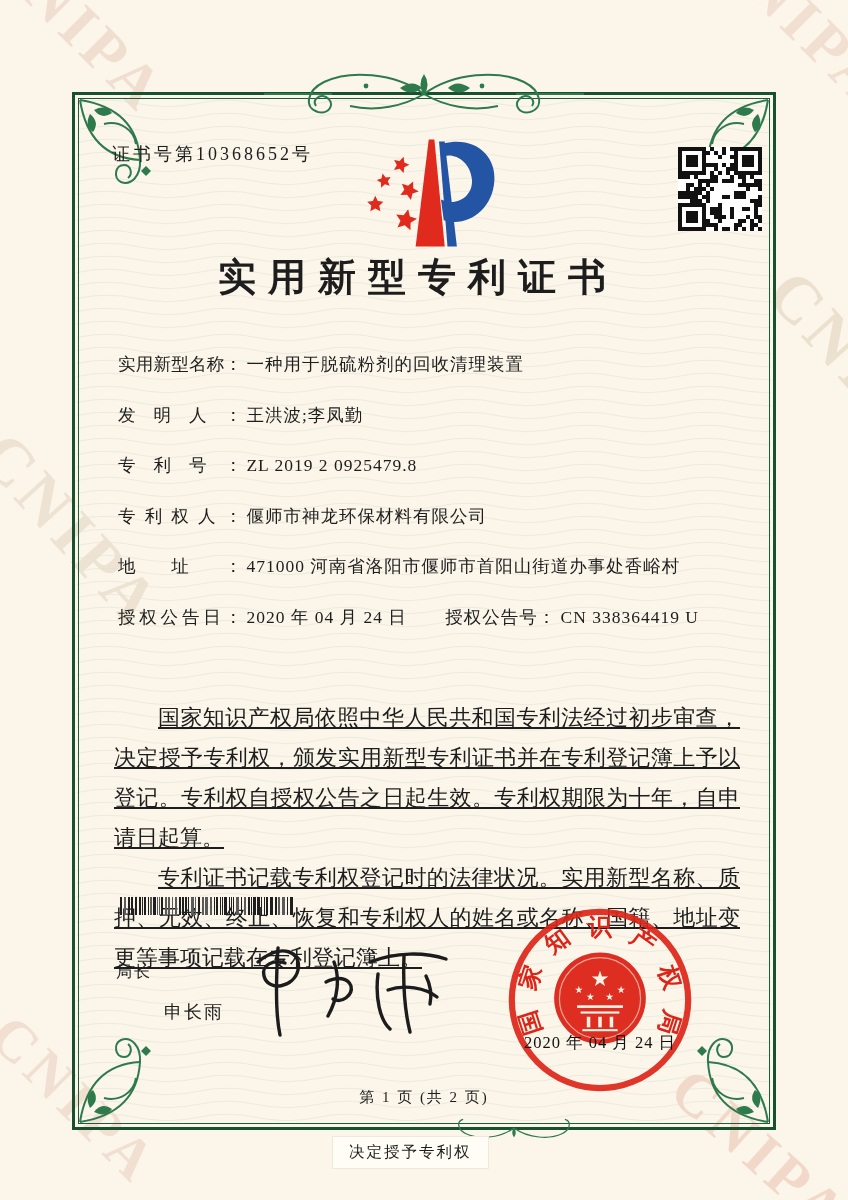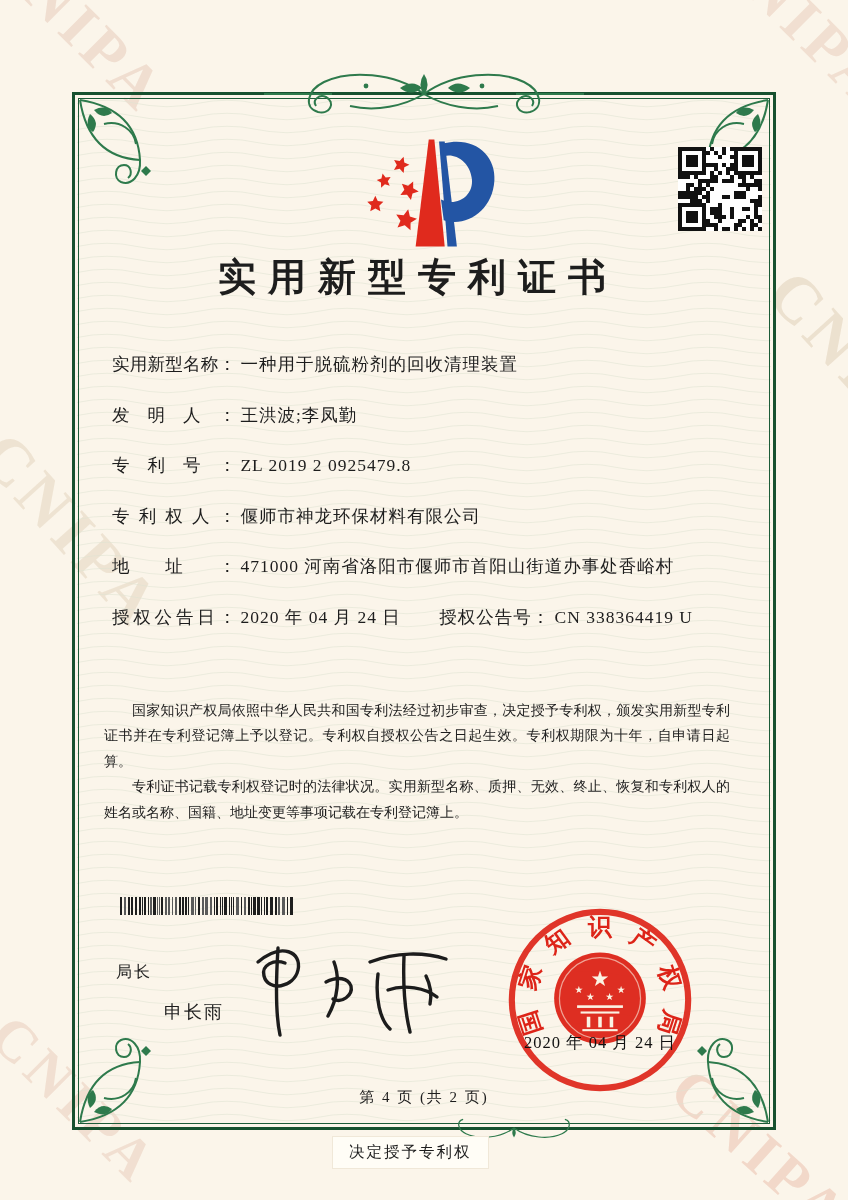--- a/index.html
+++ b/index.html
@@ -39,27 +39,27 @@
   .qr{position:absolute;left:678px;top:147px;width:84px;height:84px;background:#fff;
       display:grid;grid-template-columns:repeat(21,4px);grid-template-rows:repeat(21,4px);z-index:3;}
   .qr div{width:4px;height:4px;}
   .qr .d{background:#111;}
   .title{position:absolute;left:0;top:252px;width:824px;text-align:center;font-size:38px;
          font-weight:bold;letter-spacing:12px;text-indent:12px;z-index:3;}
 
   .fields{position:absolute;left:112px;top:352px;width:600px;z-index:3;font-size:17.5px;}
   .frow{margin-bottom:26.5px;line-height:24px;white-space:nowrap;}
   .flabel{display:inline-block;width:124px;text-align:justify;text-align-last:justify;
-          vertical-align:top;}
+          vertical-align:top;margin-left:6px;}
   .fvalue{display:inline-block;margin-left:0;letter-spacing:1px;}
   .grant .fvalue{margin-right:34px;}
   .glabel2{letter-spacing:1px;}
 
-  .paras{position:absolute;left:104px;top:698px;width:626px;z-index:3;font-size:14px;
-         line-height:1.82;text-align:justify;}
+  .paras{position:absolute;left:114px;top:698px;width:626px;z-index:3;font-size:22px;
+         line-height:1.82;text-align:justify;text-decoration:underline;}
   .paras p{margin:0;text-indent:2em;}
 
   .barcode{position:absolute;left:120px;top:897px;height:18px;display:flex;align-items:stretch;z-index:3;}
   .barcode span{display:block;height:18px;}
 
   .officer-title{position:absolute;left:116px;top:962px;font-size:16px;letter-spacing:2px;z-index:3;
                  font-family:"Liberation Sans","DejaVu Sans",sans-serif;}
   .officer-name{position:absolute;left:116px;top:1000px;font-size:18px;letter-spacing:2px;z-index:3;
                 font-family:"Liberation Sans","DejaVu Sans",sans-serif;margin-left:48px;}
   .signature{position:absolute;left:238px;top:932px;z-index:3;}
@@ -166,20 +166,21 @@
       <path d="M4,4 C10,42 30,62 64,64"></path>
       <path d="M28,28 C44,24 58,34 60,48"></path>
     </g>
     <g fill="#2e7a4c">
       <path d="M18,14 q12,-6 18,3 q-10,7 -18,-3z"></path>
       <path d="M14,18 q-6,12 3,18 q7,-10 -3,-18z"></path>
       <path d="M70,70 l5,5 l-5,5 l-5,-5z"></path>
     </g>
   </svg>
 
+  <div class="cert-number">证书号第10368652号</div>
 
   <svg class="logo" width="150" height="122" viewBox="0 0 160 130">
     <g fill="#e02a1d">
       <path d="M84,8 L90,8 L101,122 L70,122 Z"></path>
       <path d="M55,26 l2.6,5.6 6,.7 -4.4,4.2 1.2,6 -5.4,-3 -5.4,3 1.2,-6 -4.4,-4.2 6,-.7z" transform="rotate(18 55 33)"></path>
       <path d="M36,44 l2.3,4.9 5.3,.6 -3.9,3.7 1,5.3 -4.7,-2.6 -4.7,2.6 1,-5.3 -3.9,-3.7 5.3,-.6z" transform="rotate(-12 36 50)"></path>
       <path d="M64,52 l3,6.4 6.9,.8 -5.1,4.8 1.4,6.9 -6.2,-3.4 -6.2,3.4 1.4,-6.9 -5.1,-4.8 6.9,-.8z" transform="rotate(25 64 60)"></path>
       <path d="M27,68 l2.6,5.6 6,.7 -4.4,4.2 1.2,6 -5.4,-3 -5.4,3 1.2,-6 -4.4,-4.2 6,-.7z"></path>
       <path d="M60,82 l3.4,7.3 7.9,.9 -5.8,5.5 1.6,7.9 -7.1,-3.9 -7.1,3.9 1.6,-7.9 -5.8,-5.5 7.9,-.9z" transform="rotate(12 60 92)"></path>
     </g>
@@ -767,16 +768,16 @@
         <rect x="88" y="123" width="44" height="2.4"></rect>
         <rect x="95" y="129" width="4" height="12"></rect>
         <rect x="108" y="129" width="4" height="12"></rect>
         <rect x="121" y="129" width="4" height="12"></rect>
         <rect x="90" y="143" width="40" height="2.4"></rect>
       </g>
     </g>
   </svg>
   <div class="seal-date">2020 年 04 月 24 日</div>
 
-  <div class="page-footer">第 4 页 (共 2 页)</div>
+  <div class="page-footer">第 1 页 (共 2 页)</div>
   <div class="cont-note">决定授予专利权</div>
 
 </div>
 
 </body></html>

